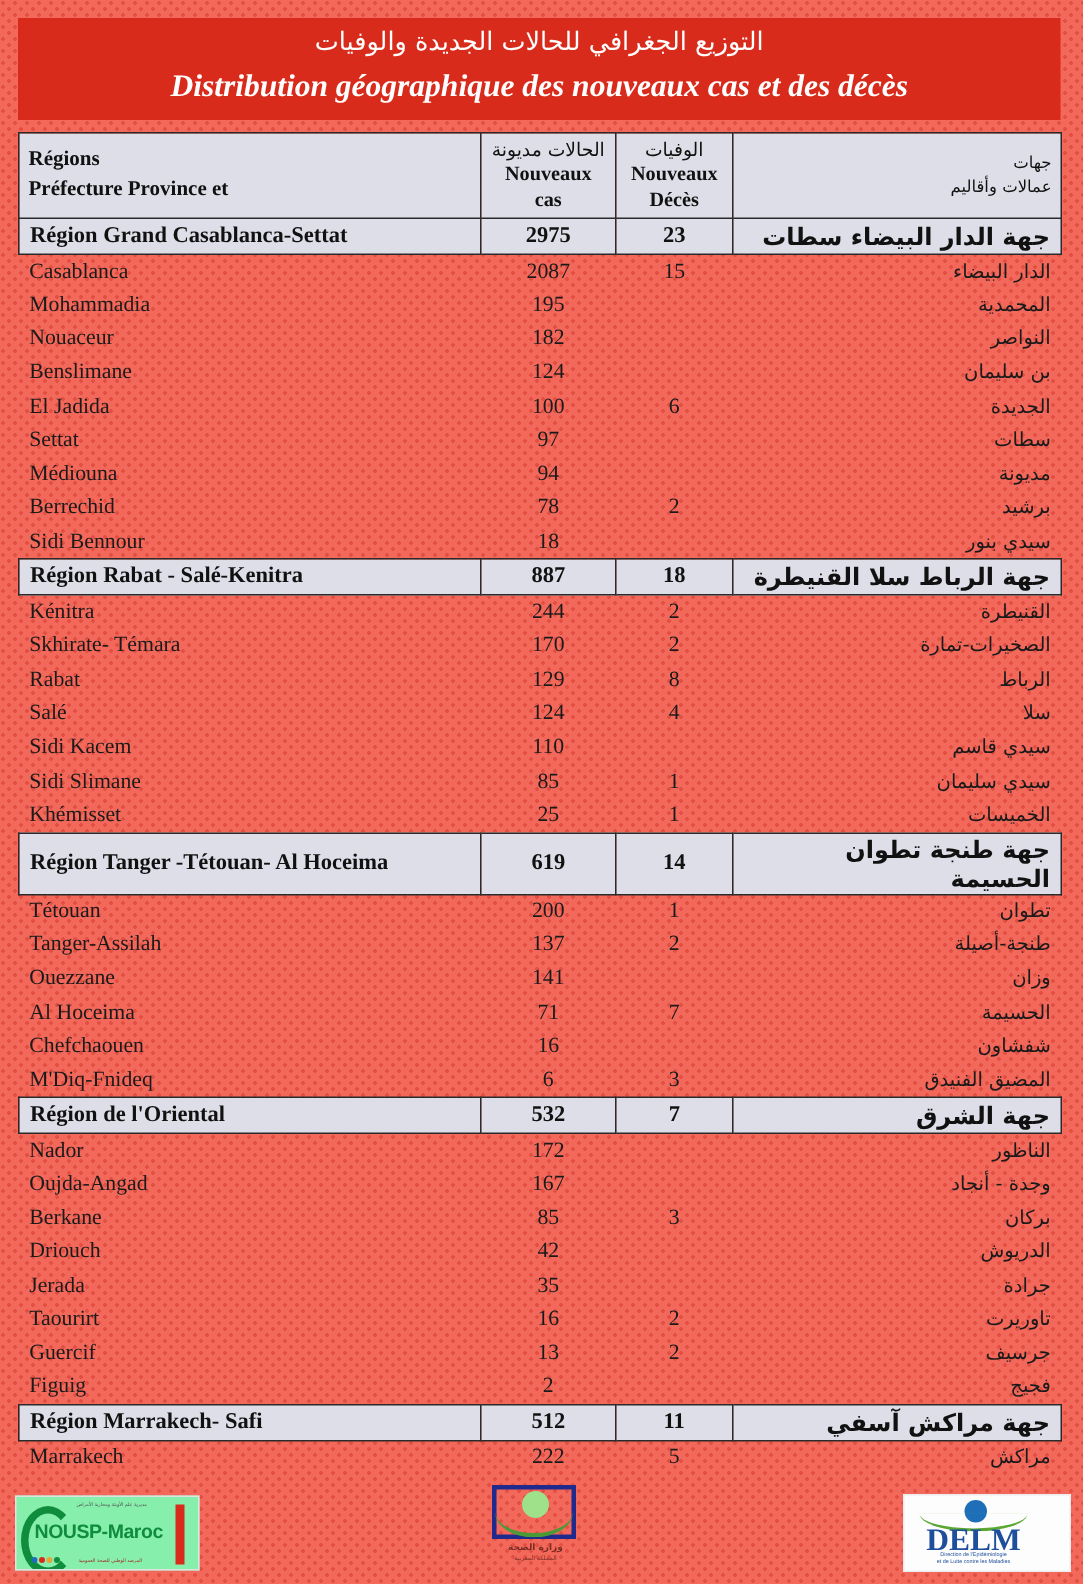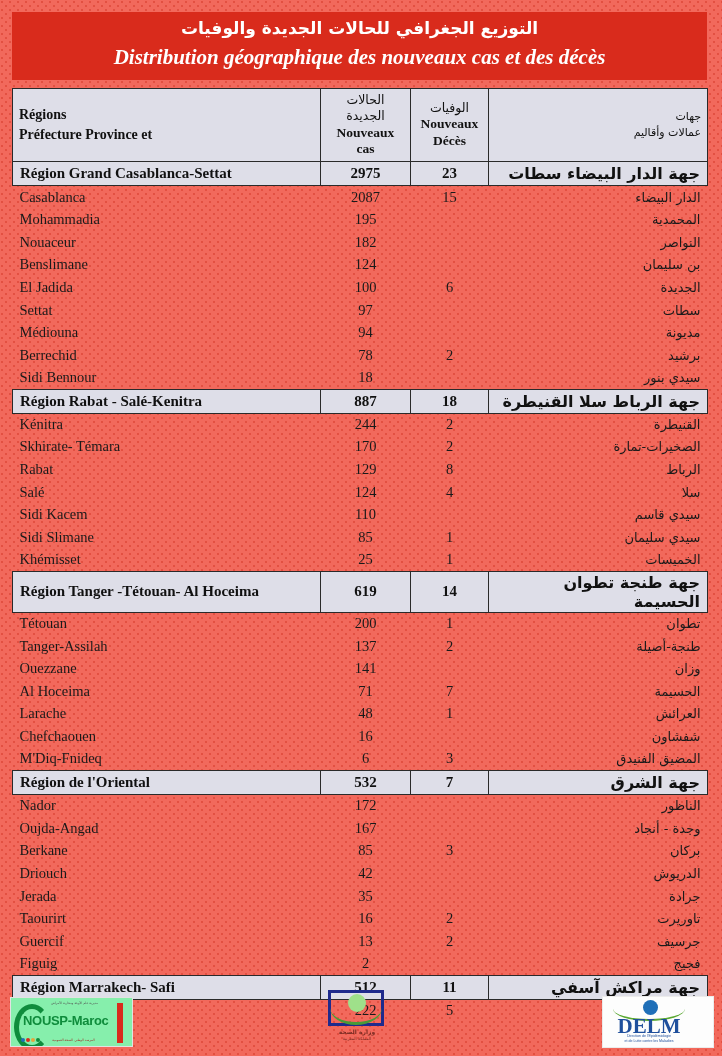--- a/index.html
+++ b/index.html
@@ -31,21 +31,21 @@
     display: flex;
     flex-direction: column;
     align-items: center;
     justify-content: center;
     box-sizing: border-box;
     padding: 2px 8px 6px 8px;
   }
   .title-ar {
     color: #ffffff;
     font-size: 17px;
-    font-weight: bold;
+    font-weight: normal;
     direction: rtl;
     text-align: center;
     font-family: "DejaVu Sans", "Liberation Sans", sans-serif;
     line-height: 1.35;
     letter-spacing: 0.2px;
   }
   .title-fr {
     color: #ffffff;
     font-size: 21px;
     font-weight: bold;
@@ -393,21 +393,21 @@
         <col class="c-dec">
         <col class="c-ar">
     </colgroup>
     <tbody id="table-body">
       <tr class="head-row">
         <td>
           <div class="hd-fr-1">Régions</div>
           <div class="hd-fr-2">Préfecture Province et</div>
         </td>
         <td class="hd-center">
-          <div class="hd-ar">الحالات الجديدة</div>
+          <div class="hd-ar">الحالات مديونة</div>
           <div class="hd-num-fr">Nouveaux</div>
           <div class="hd-num-fr">cas</div>
         </td>
         <td class="hd-center">
           <div class="hd-ar">الوفيات</div>
           <div class="hd-num-fr">Nouveaux</div>
           <div class="hd-num-fr">Décès</div>
         </td>
         <td>
           <div class="hd-ar-right">جهات</div>
@@ -731,34 +731,20 @@
           </td>
           <td>
             <div class="pv-num">7</div>
           </td>
           <td>
             <div class="pv-ar">الحسيمة</div>
           </td>
         </tr>
         <tr class="prov-row">
           <td>
-            <div class="pv-fr">Larache</div>
-          </td>
-          <td>
-            <div class="pv-num">48</div>
-          </td>
-          <td>
-            <div class="pv-num">1</div>
-          </td>
-          <td>
-            <div class="pv-ar">العرائش</div>
-          </td>
-        </tr>
-        <tr class="prov-row">
-          <td>
             <div class="pv-fr">Chefchaouen</div>
           </td>
           <td>
             <div class="pv-num">16</div>
           </td>
           <td>
             <div class="pv-num"></div>
           </td>
           <td>
             <div class="pv-ar">شفشاون</div>

